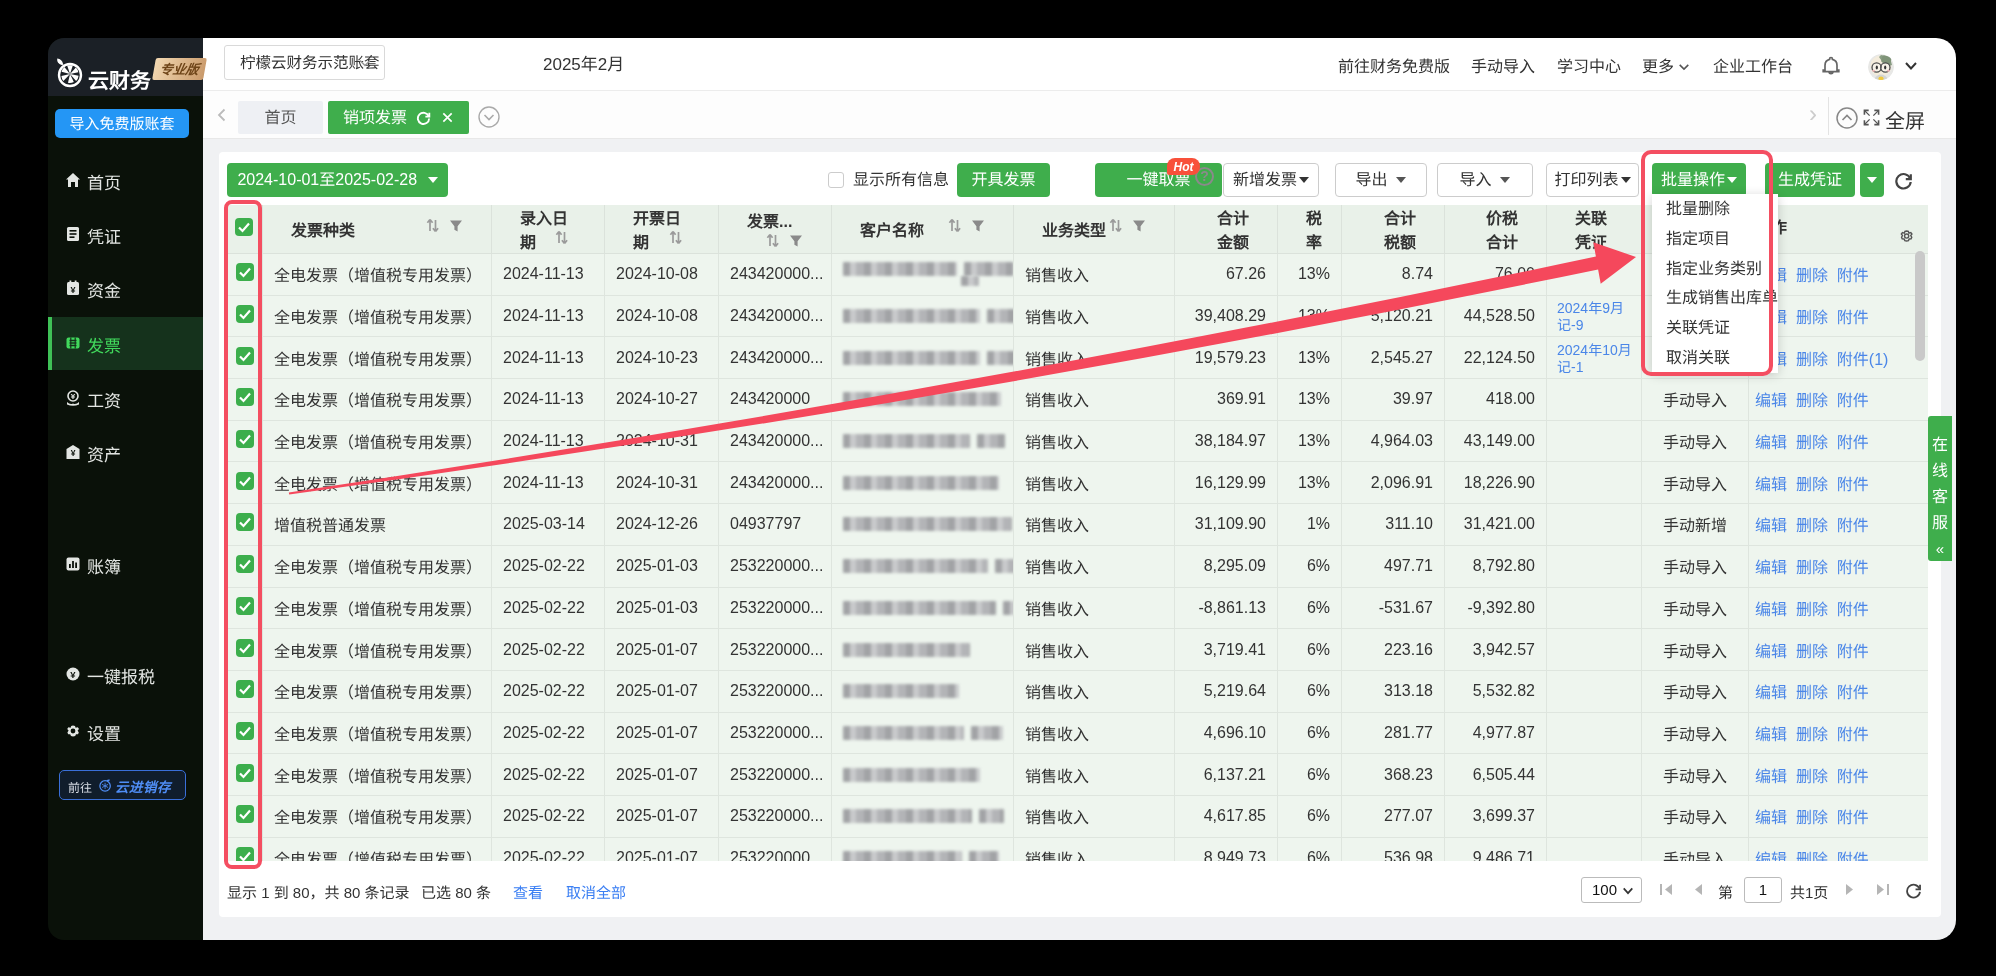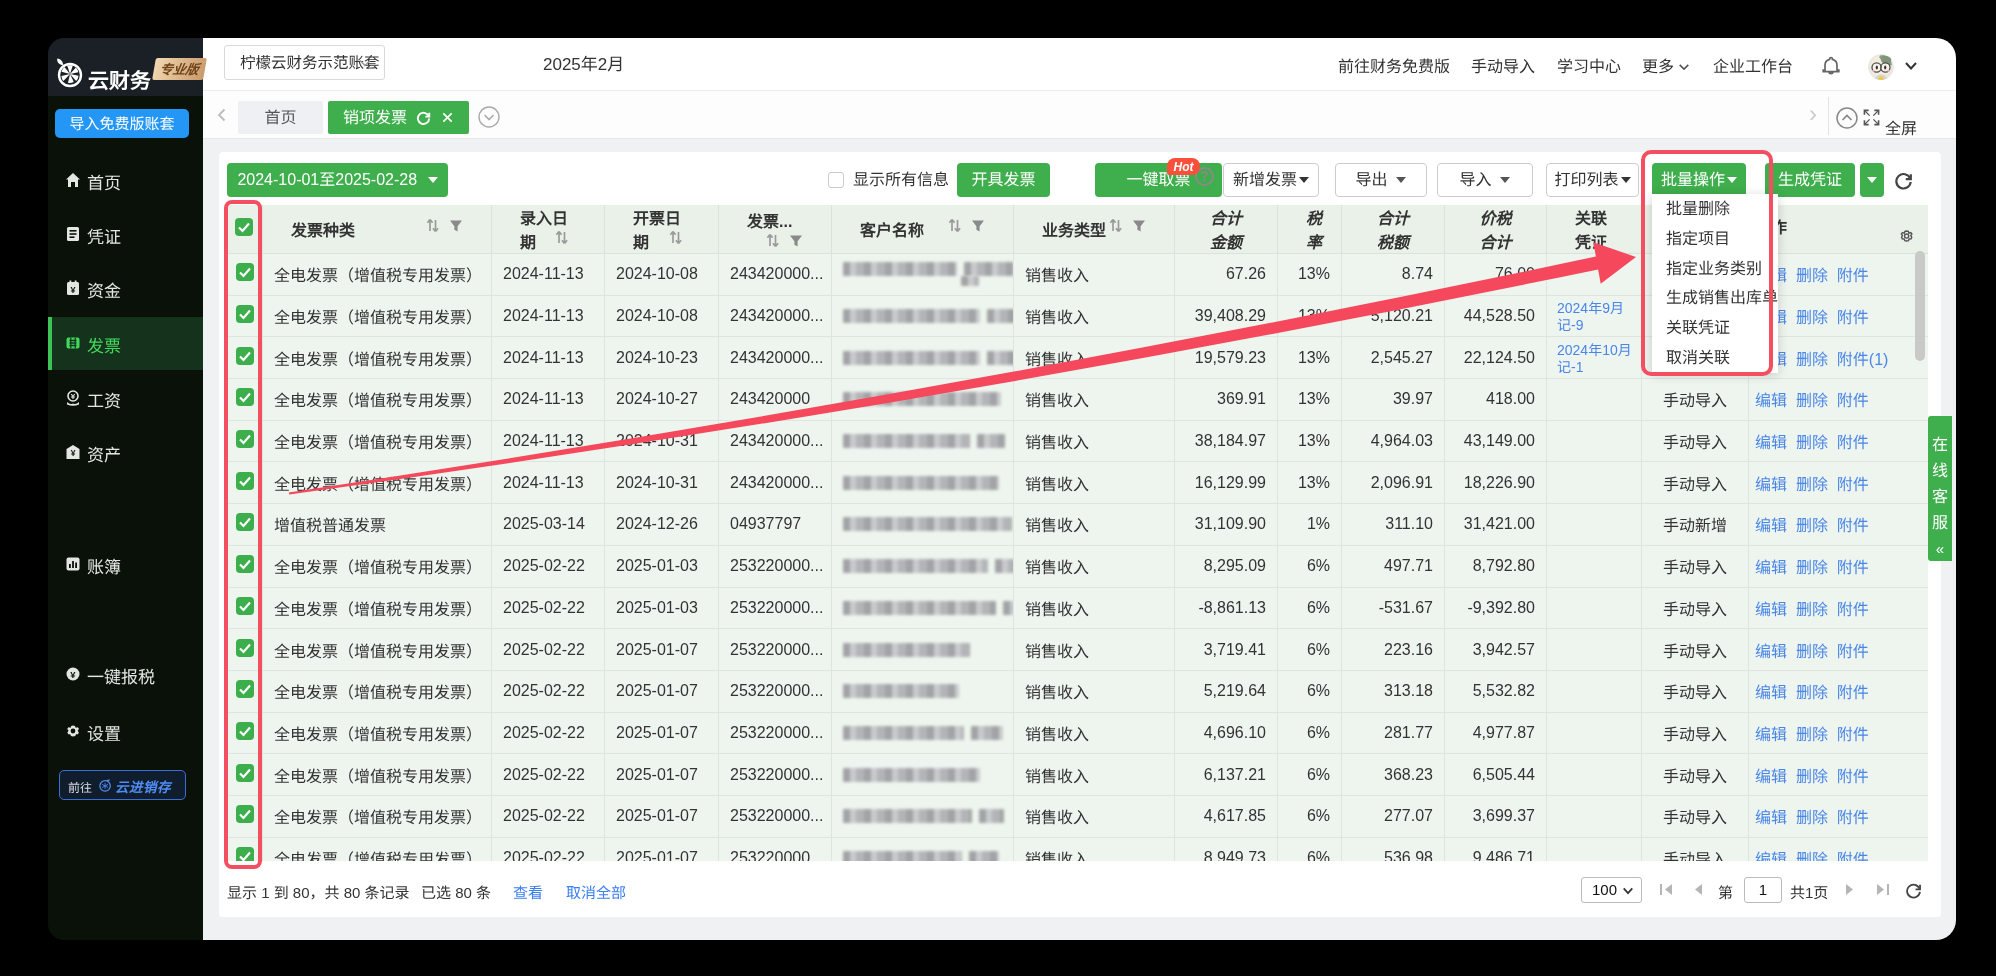--- a/index.html
+++ b/index.html
@@ -36,21 +36,21 @@
 .gbtn { position:absolute; top:11px; height:34px; background:#3fae4c; border-radius:4px; color:#fff; font-size:16px; text-align:center; line-height:34px; }
 .wbtn { position:absolute; top:11px; height:34px; background:#fff; border:1px solid #ccc; border-radius:4px; color:#333; font-size:16px; text-align:center; line-height:32px; }
 .carett { display:inline-block; width:0; height:0; border-left:5px solid transparent; border-right:5px solid transparent; border-top:6px solid currentColor; vertical-align:2px; }
 
 #twrap { position:absolute; left:7px; top:53px; width:1702px; height:656px; overflow:hidden; }
 table { border-collapse:collapse; table-layout:fixed; width:1702px; font-size:16px; color:#333; }
 th { background:#e9f1e9; font-weight:bold; height:46px; border:1px solid #dbe2db; border-top:none; text-align:left; padding:0 28px; position:relative;}
 td { background:#eef5ee; height:41.7px; border:1px solid #dee5de; padding:0 11px; overflow:hidden; white-space:nowrap;}
 tr.rowcut td { border-bottom:none; }
 .num { text-align:right; }
-th.num { text-align:center;font-style:italic; }
+th.num { text-align:right; }
 td.blue, span.blue { color:#4a86e8; }
 .blur1 { display:inline-block; height:14px; background:repeating-linear-gradient(90deg,#8f8f94 0 7px,#c0c0c4 7px 13px,#a5a5aa 13px 21px); filter:blur(1.6px); opacity:.8; border-radius:1px; vertical-align:middle;}
 
 #tfoot { position:absolute; left:0; top:709px; width:1722px; height:56px; font-size:15px; color:#333; }
 
 .redbox { position:absolute; border:4px solid #f44e61; z-index:30; }
 #dropdown { position:absolute; left:1610px; top:156px; width:126px; height:179px; background:#fff; box-shadow:0 2px 10px rgba(0,0,0,.18); z-index:25; }
 #dropdown div { height:29.8px; line-height:29.8px; padding-left:14px; font-size:16px; color:#333; }
 #kefu { position:absolute; left:1886px; top:378px; width:24px; height:145px; background:#3fae4c; border-radius:3px 0 0 3px; z-index:40; color:#fff; text-align:center; font-size:16px;}
 </style>
@@ -224,21 +224,21 @@
     <svg class="abs" style="left:1633px;top:16px" width="22" height="22" viewBox="0 0 22 22">
         <circle cx="11" cy="11" r="10" fill="none" stroke="#888" stroke-width="1.5"></circle>
         <path d="M6.5 13 L11 8.5 L15.5 13" stroke="#888" stroke-width="1.7" fill="none"></path>
       </svg>
     <svg class="abs" style="left:1660px;top:18px" width="17" height="17" viewBox="0 0 18 18">
         <g stroke="#555" stroke-width="1.7" fill="none">
           <path d="M1.5 6 V1.5 H6 M12 1.5 H16.5 V6 M16.5 12 V16.5 H12 M6 16.5 H1.5 V12"></path>
           <path d="M2 2 L7 7 M16 2 L11 7 M16 16 L11 11 M2 16 L7 11" stroke-width="1.4"></path>
         </g>
       </svg>
-    <div class="abs" style="left:1682px;top:24px;font-size:16px;color:#333;">全屏</div>
+    <div class="abs" style="left:1682px;top:14px;font-size:20px;color:#333;">全屏</div>
   </div>
   <div id="content">
     <div id="panel">
       <div class="gbtn" style="left:8px;width:221px;">2024-10-01至2025-02-28 <span class="carett" style="margin-left:6px"></span></div>
       <div class="abs" style="left:609px;top:20px;width:16px;height:16px;border:1px solid #ccc;border-radius:3px;background:#fff;"></div>
       <div class="abs" style="left:634px;top:11px;font-size:16px;color:#333;line-height:34px;">显示所有信息</div>
       <div class="gbtn" style="left:738px;width:93px;">开具发票</div>
       <div class="gbtn" style="left:876px;width:127px;">一键取票</div>
       <div class="abs" style="left:948px;top:6px;width:33px;height:17px;background:#f8503a;border-radius:8px 8px 8px 2px;color:#fff;font-size:12px;font-weight:bold;font-style:italic;text-align:center;line-height:18px;z-index:5;">Hot</div>
       <div class="abs" style="left:976px;top:15px;width:19px;height:19px;border:2px solid #8a8a8a;border-radius:50%;color:#8a8a8a;font-size:14px;font-weight:bold;text-align:center;line-height:15px;">?</div>

